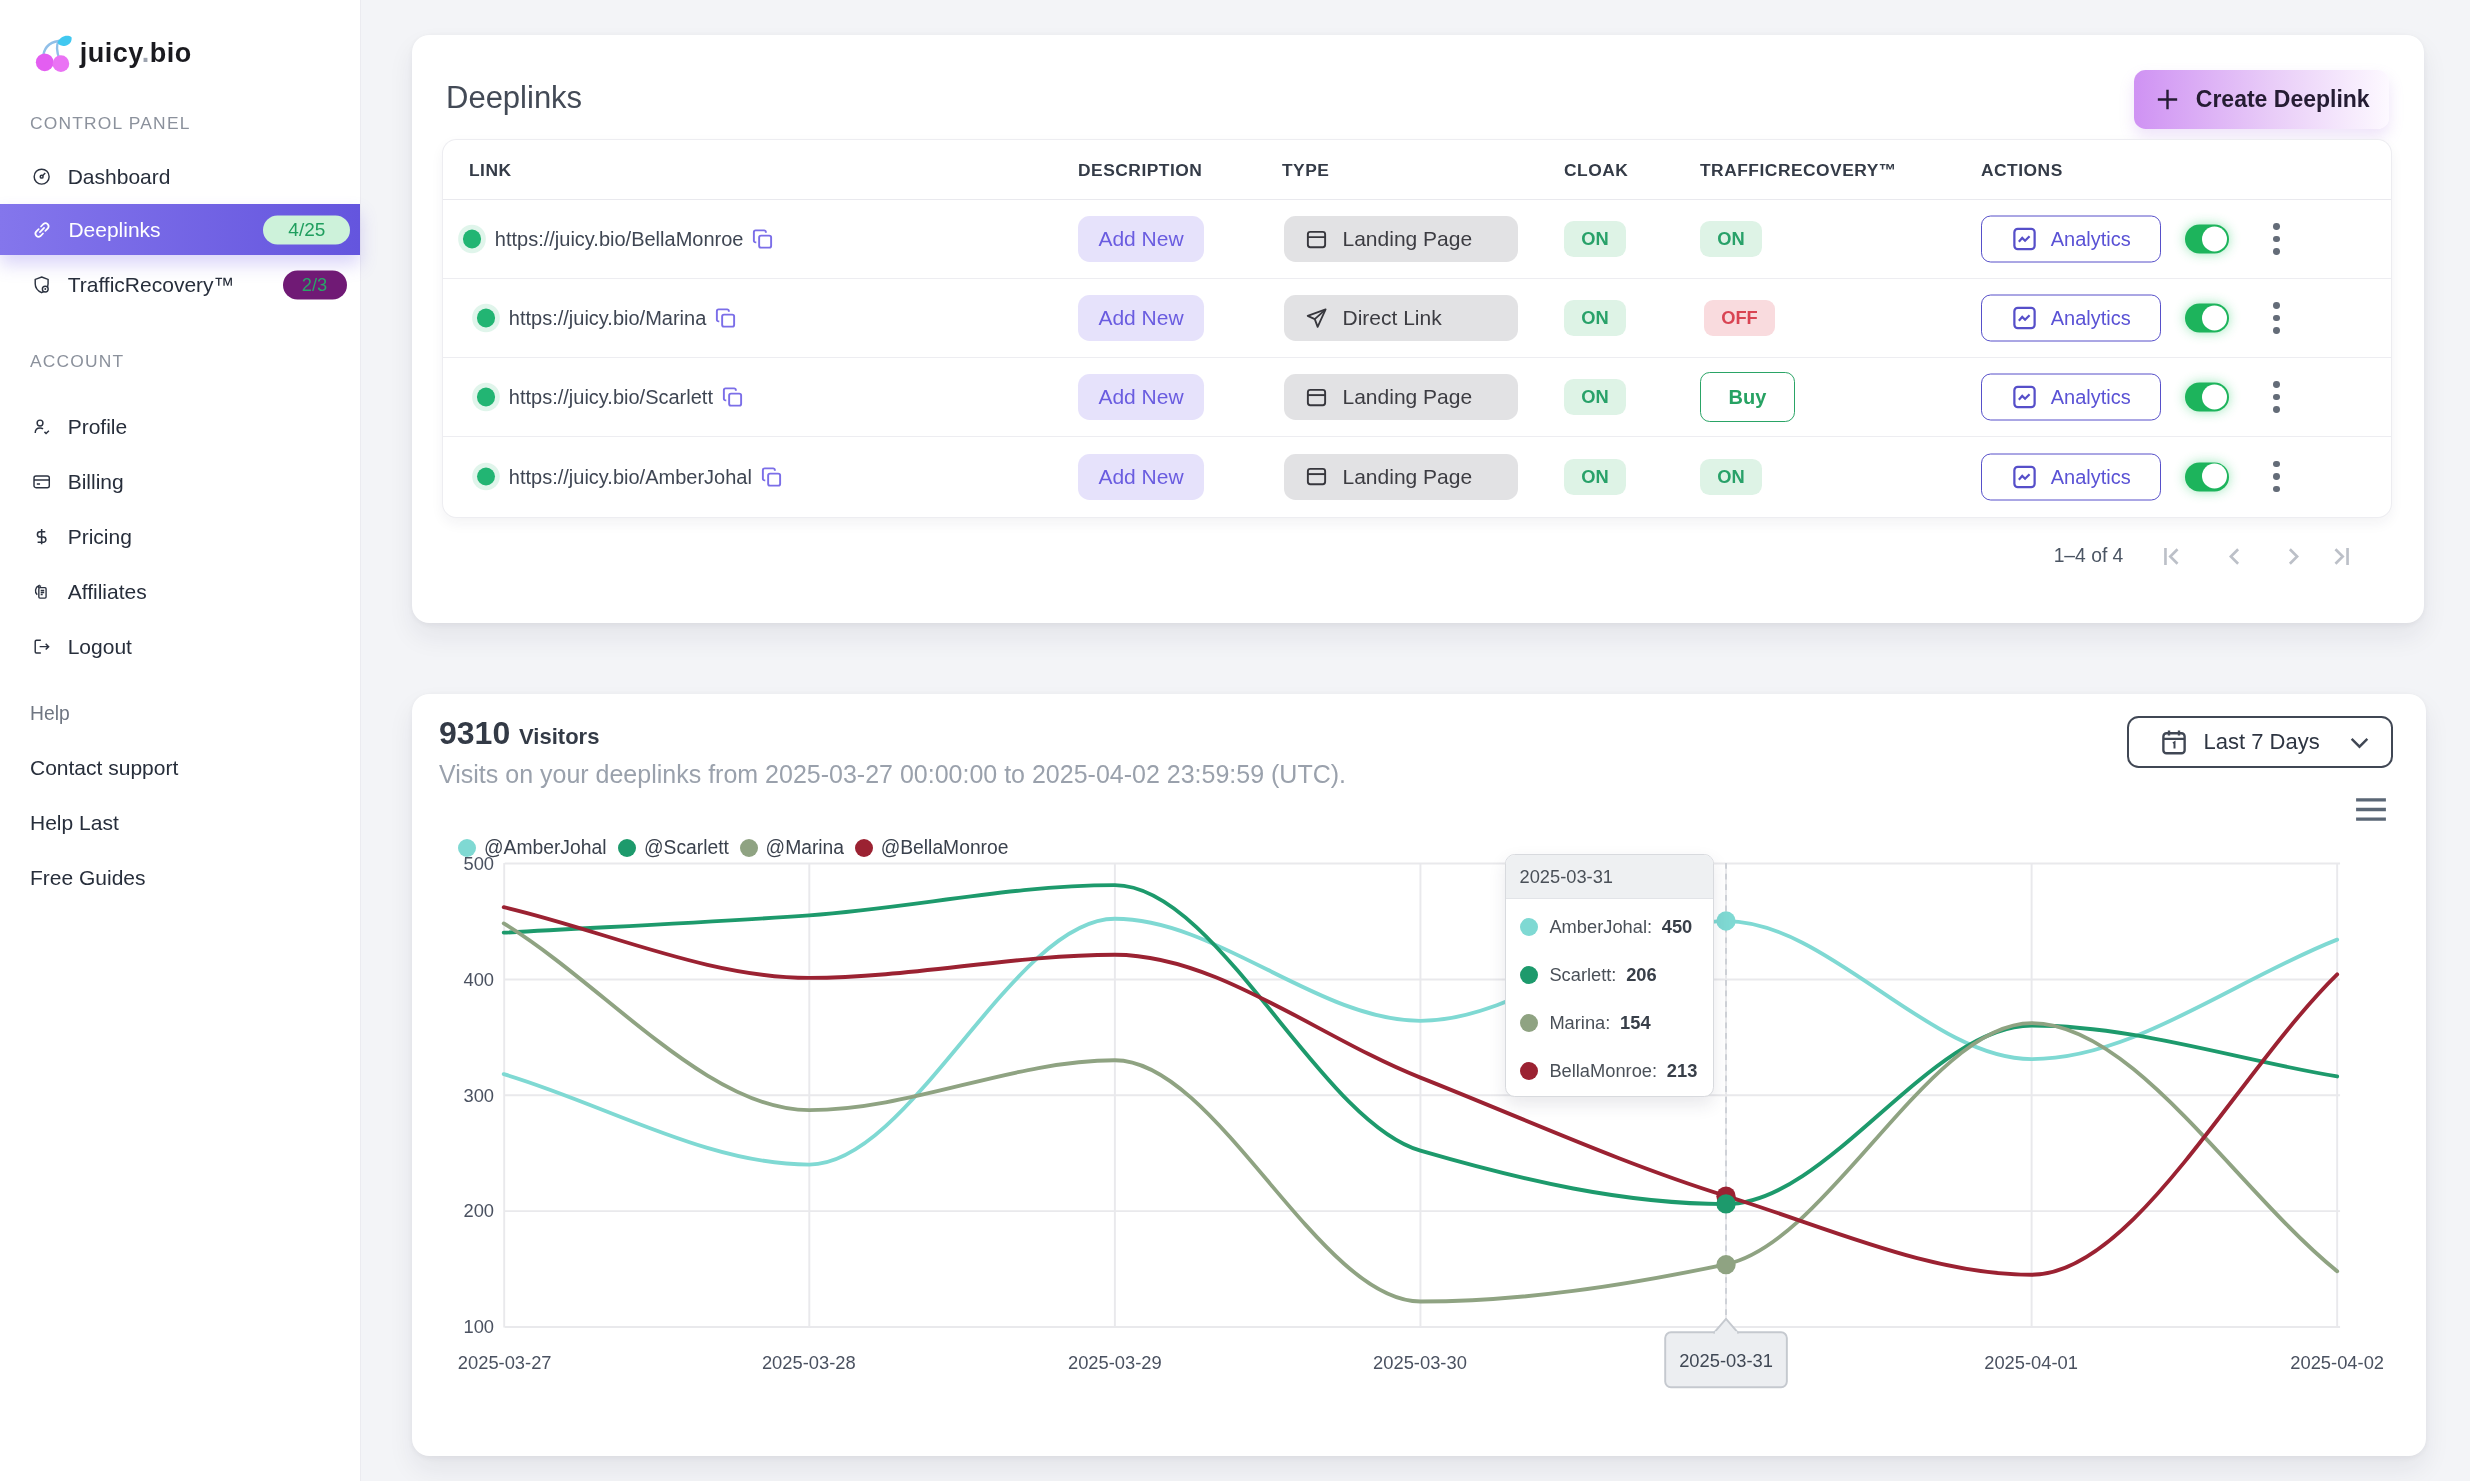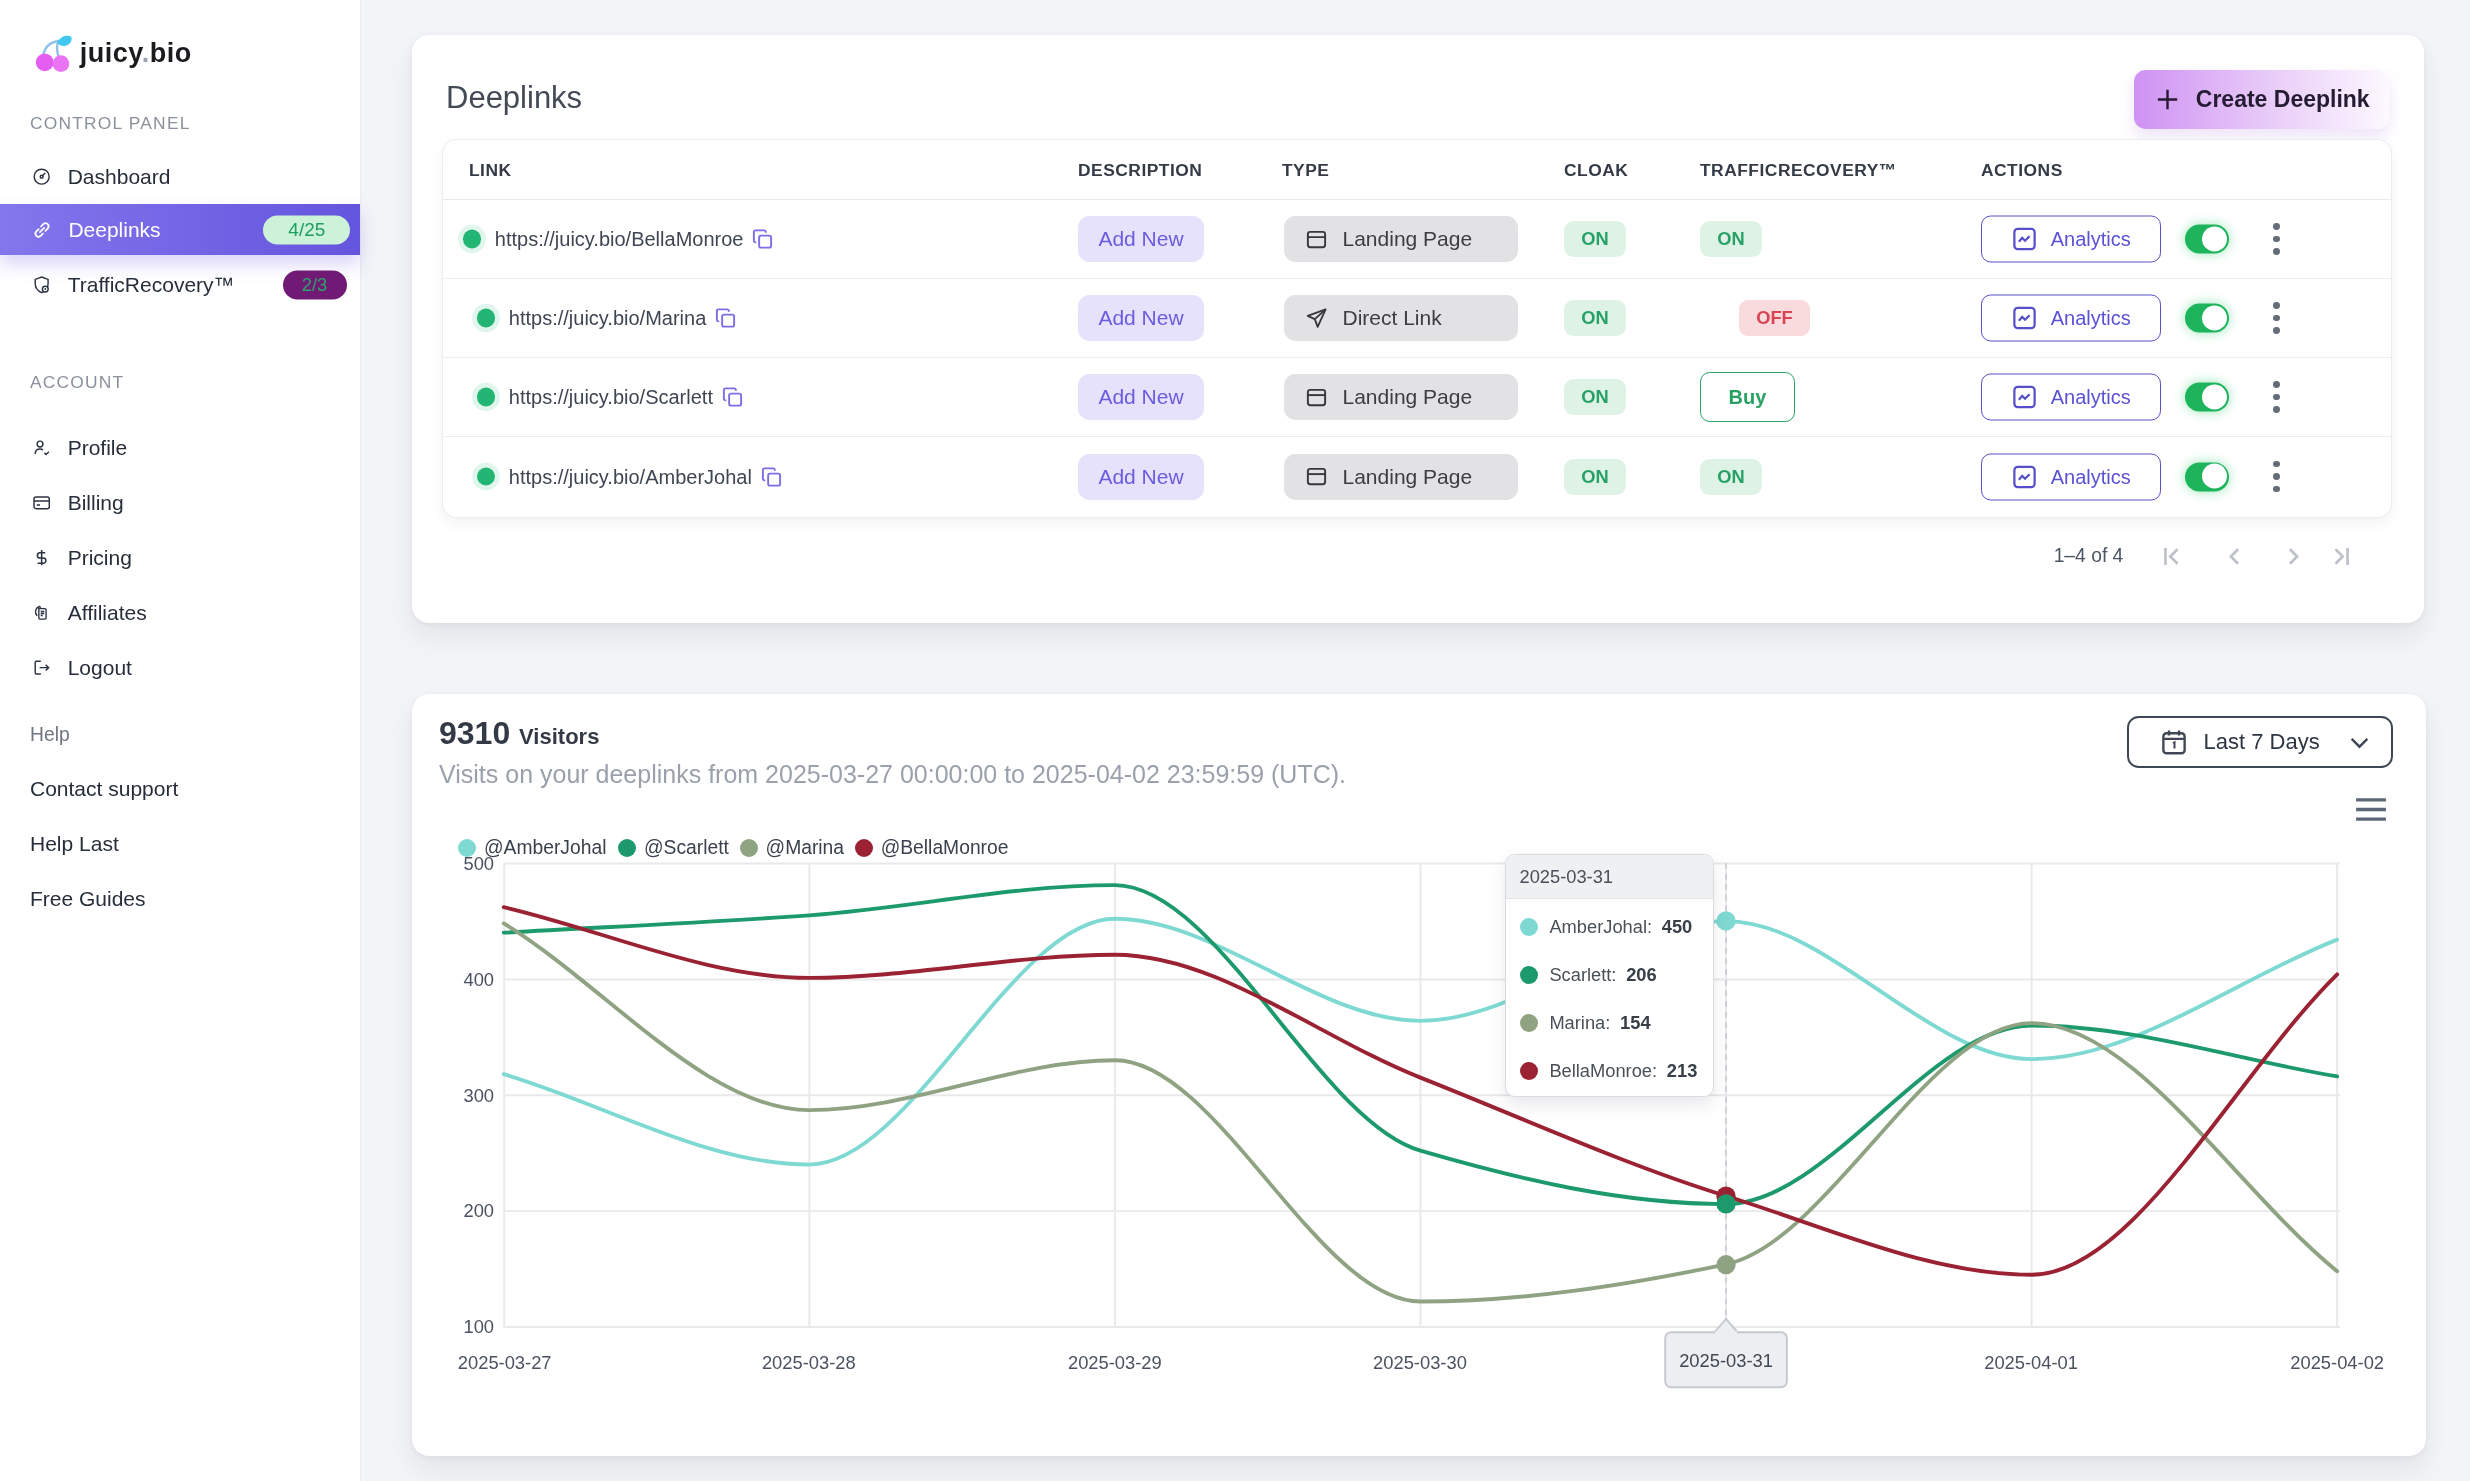--- a/index.html
+++ b/index.html
@@ -70,21 +70,21 @@
       </svg>
     Deeplinks
     <span class="badge badge-4">4/25</span>
   </div>
   <div class="nav-item" style="position:relative;"><svg width="19.3" height="19.3" viewBox="0 0 24 24" fill="none" stroke="#2b3240" stroke-width="1.8">
         <path d="M12 2.5 L20 5.5 V11 c0 5.5-3.5 9-8 11 c-4.5-2-8-5.5-8-11 V5.5 Z"></path>
         <circle cx="16.5" cy="17.5" r="3.6" fill="#fff" stroke="#2b3240"></circle>
         <circle cx="16.5" cy="17.5" r="1.2" fill="#2b3240" stroke="none"></circle>
       </svg>TrafficRecovery™
   <span class="badge badge-2">2/3</span></div>
-  <div class="sec-label" style="margin-top:60px;">ACCOUNT</div>
+  <div class="sec-label" style="margin-top:39px;">ACCOUNT</div>
   <div style="height:27px"></div>
   <div class="nav-item"><svg width="19.3" height="19.3" viewBox="0 0 24 24" fill="none" stroke="#2b3240" stroke-width="1.8">
         <circle cx="10" cy="7.5" r="3.6"></circle>
         <path d="M4 20 c0-4 2.6-6.4 6-6.4 c1.4 0 2.7 0.4 3.7 1.2"></path>
         <path d="M15.5 18.5 l2 2 L21 17"></path>
       </svg>Profile</div>
   <div class="nav-item"><svg width="19.3" height="19.3" viewBox="0 0 24 24" fill="none" stroke="#2b3240" stroke-width="1.8">
         <rect x="2.5" y="5" width="19" height="14.5" rx="2.5"></rect>
         <path d="M2.5 10 h19 M6 15 h4"></path>
       </svg>Billing</div>
@@ -155,21 +155,21 @@
               <rect x="8.5" y="8.5" width="12.5" height="12.5" rx="2"></rect>
               <path d="M5.5 15.5 H4.8 A1.8 1.8 0 0 1 3 13.7 V4.8 A1.8 1.8 0 0 1 4.8 3 h8.9 A1.8 1.8 0 0 1 15.5 4.8 V5.5"></path>
             </svg>
           </div>
         <div class="cell chip-add">Add New</div>
         <div class="cell chip-type"><svg width="23" height="23" viewBox="0 0 24 24" fill="none" stroke="#37373d" stroke-width="1.9" stroke-linejoin="round">
               <path d="M21.5 2.5 L2.8 9.2 L10.2 12.7 L13.2 20.8 L21.5 2.5 Z"></path>
               <path d="M10.2 12.7 L21 3"></path>
             </svg>Direct Link</div>
         <div class="cell badge-on" style="left:1121px;">ON</div>
-        <div class="cell badge-off" style="left:1296px;border-radius:9px;">OFF</div>
+        <div class="cell badge-off" style="left:1261px;border-radius:9px;">OFF</div>
         <div class="cell an-btn"><svg width="27" height="27" viewBox="0 0 24 24" fill="none" stroke="#564fc9" stroke-width="2">
               <rect x="3" y="3" width="18" height="18" rx="3"></rect>
               <path d="M7 14.5 l3-3.5 2.5 2.5 L16.5 9.5"></path>
             </svg>Analytics</div>
         <div class="cell toggle"></div>
         <div class="cell menu-dots">
             <i></i>
             <i></i>
             <i></i>
           </div>

